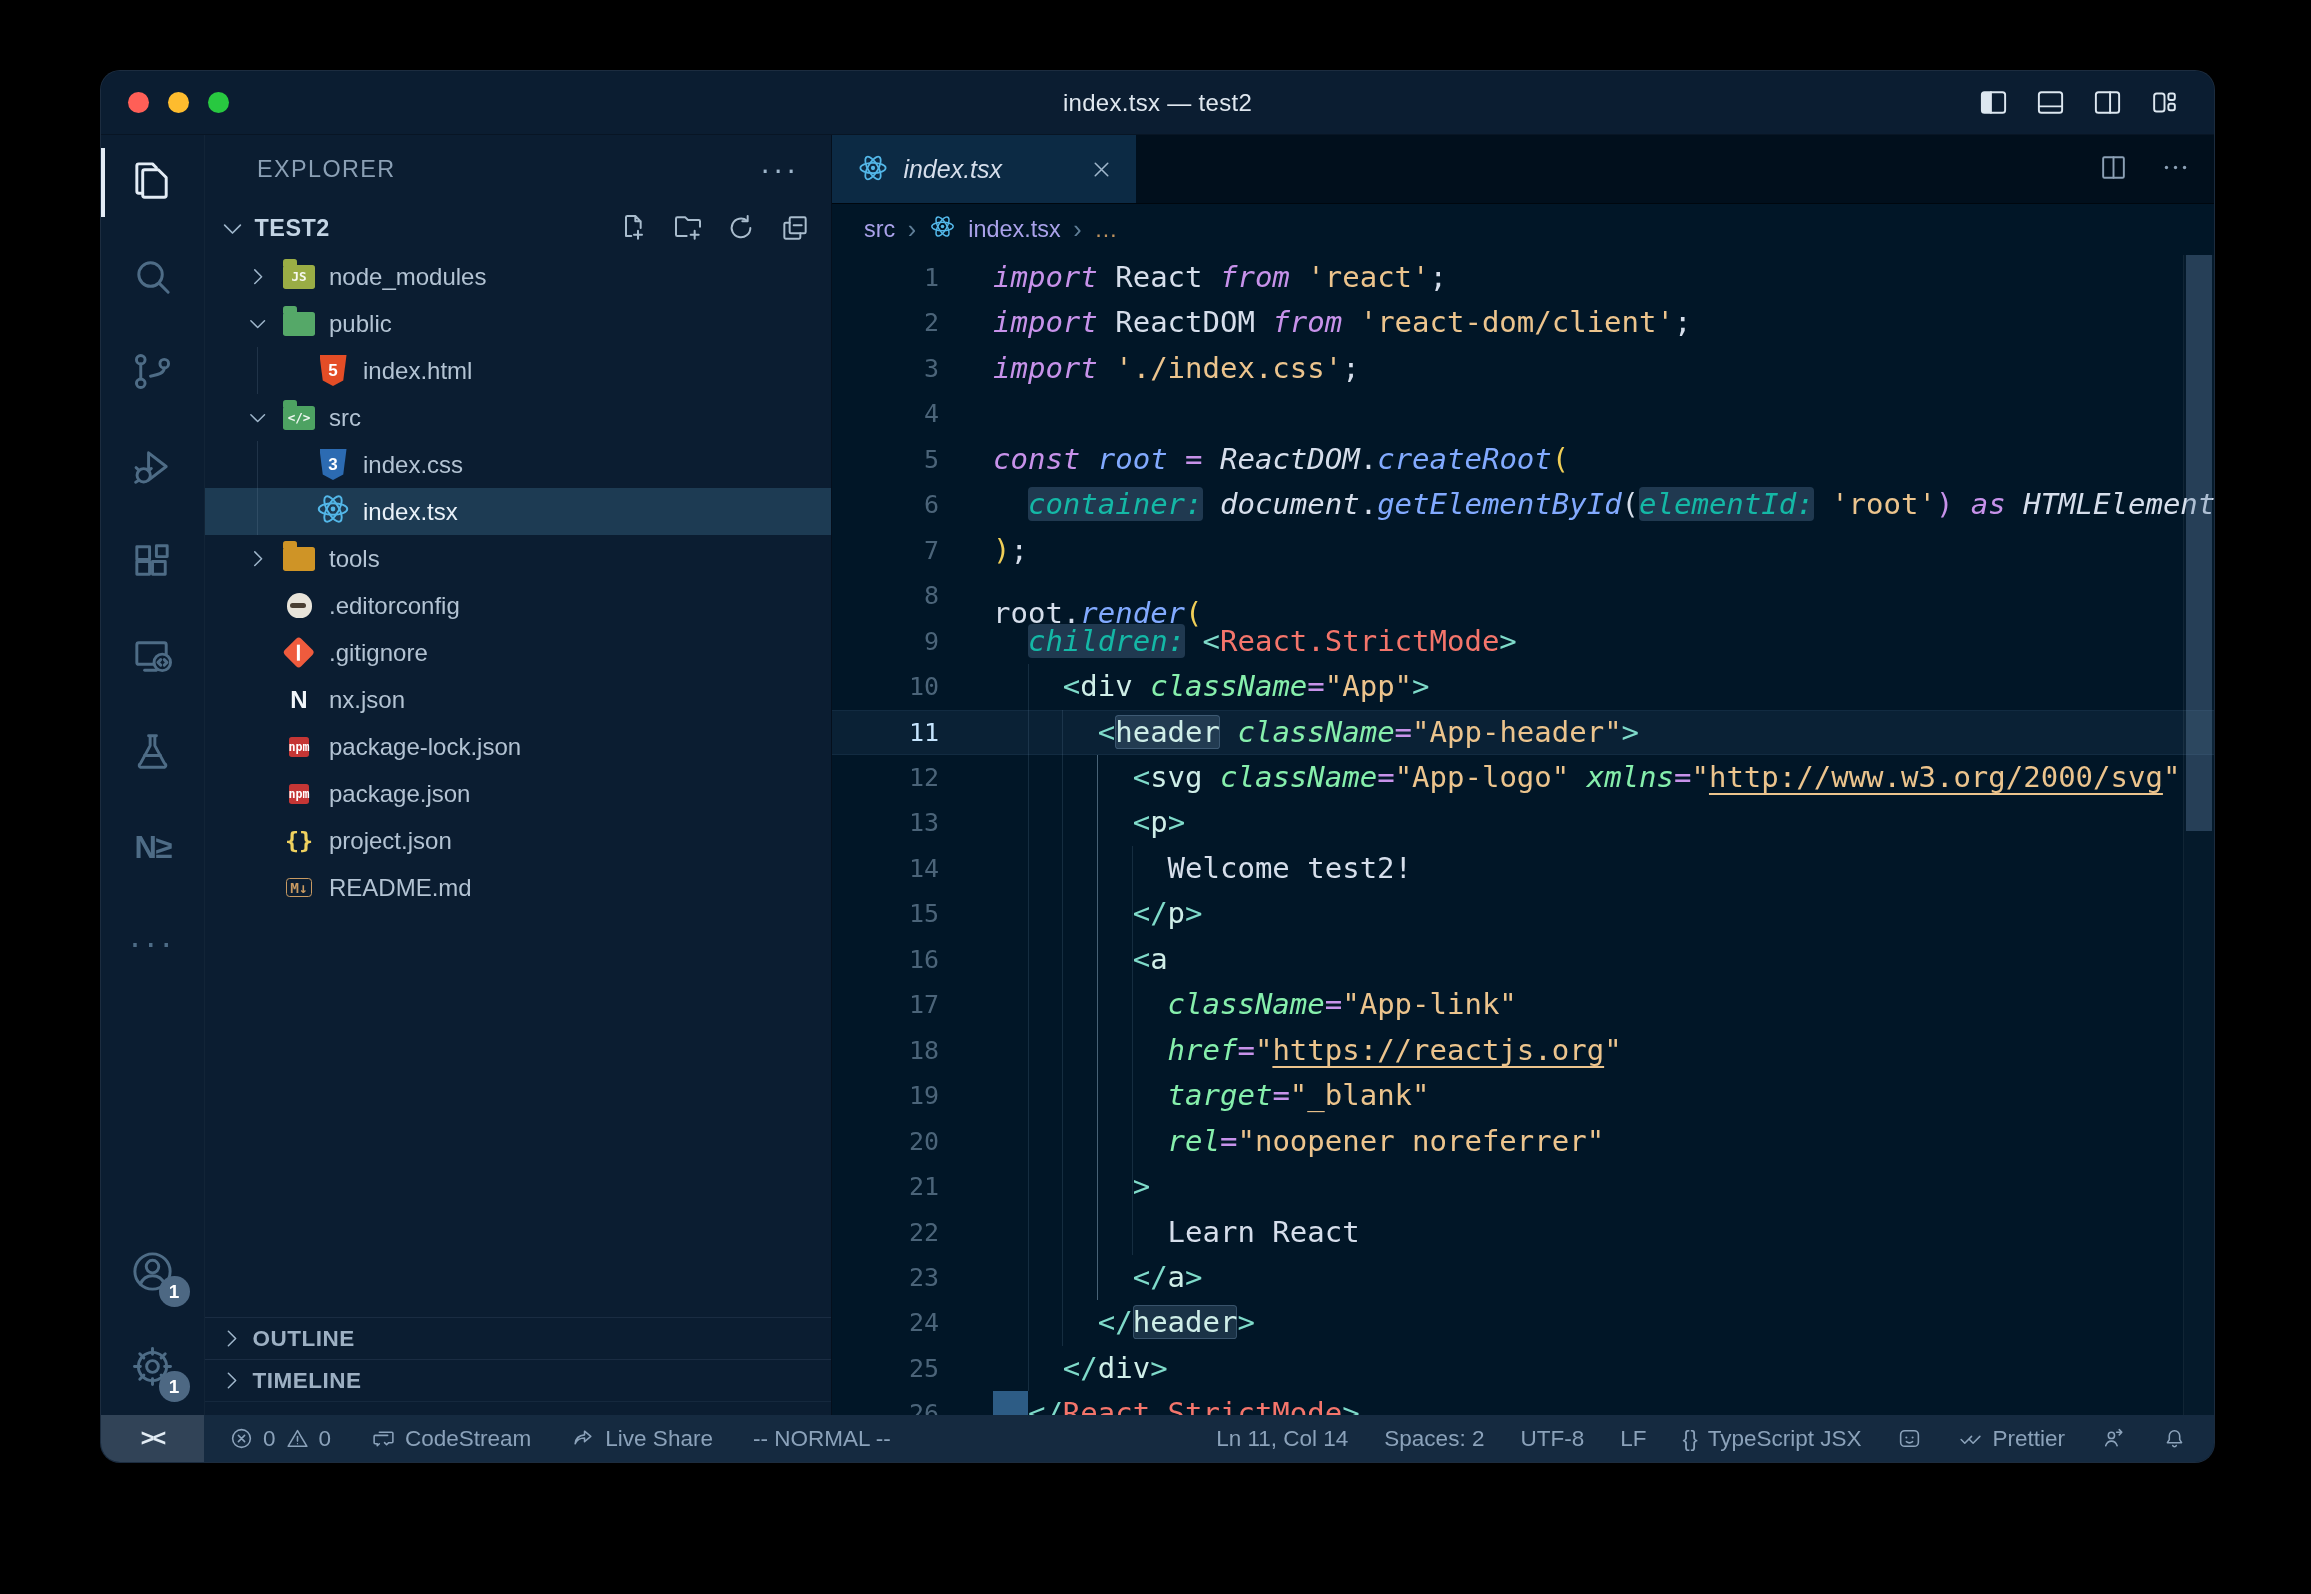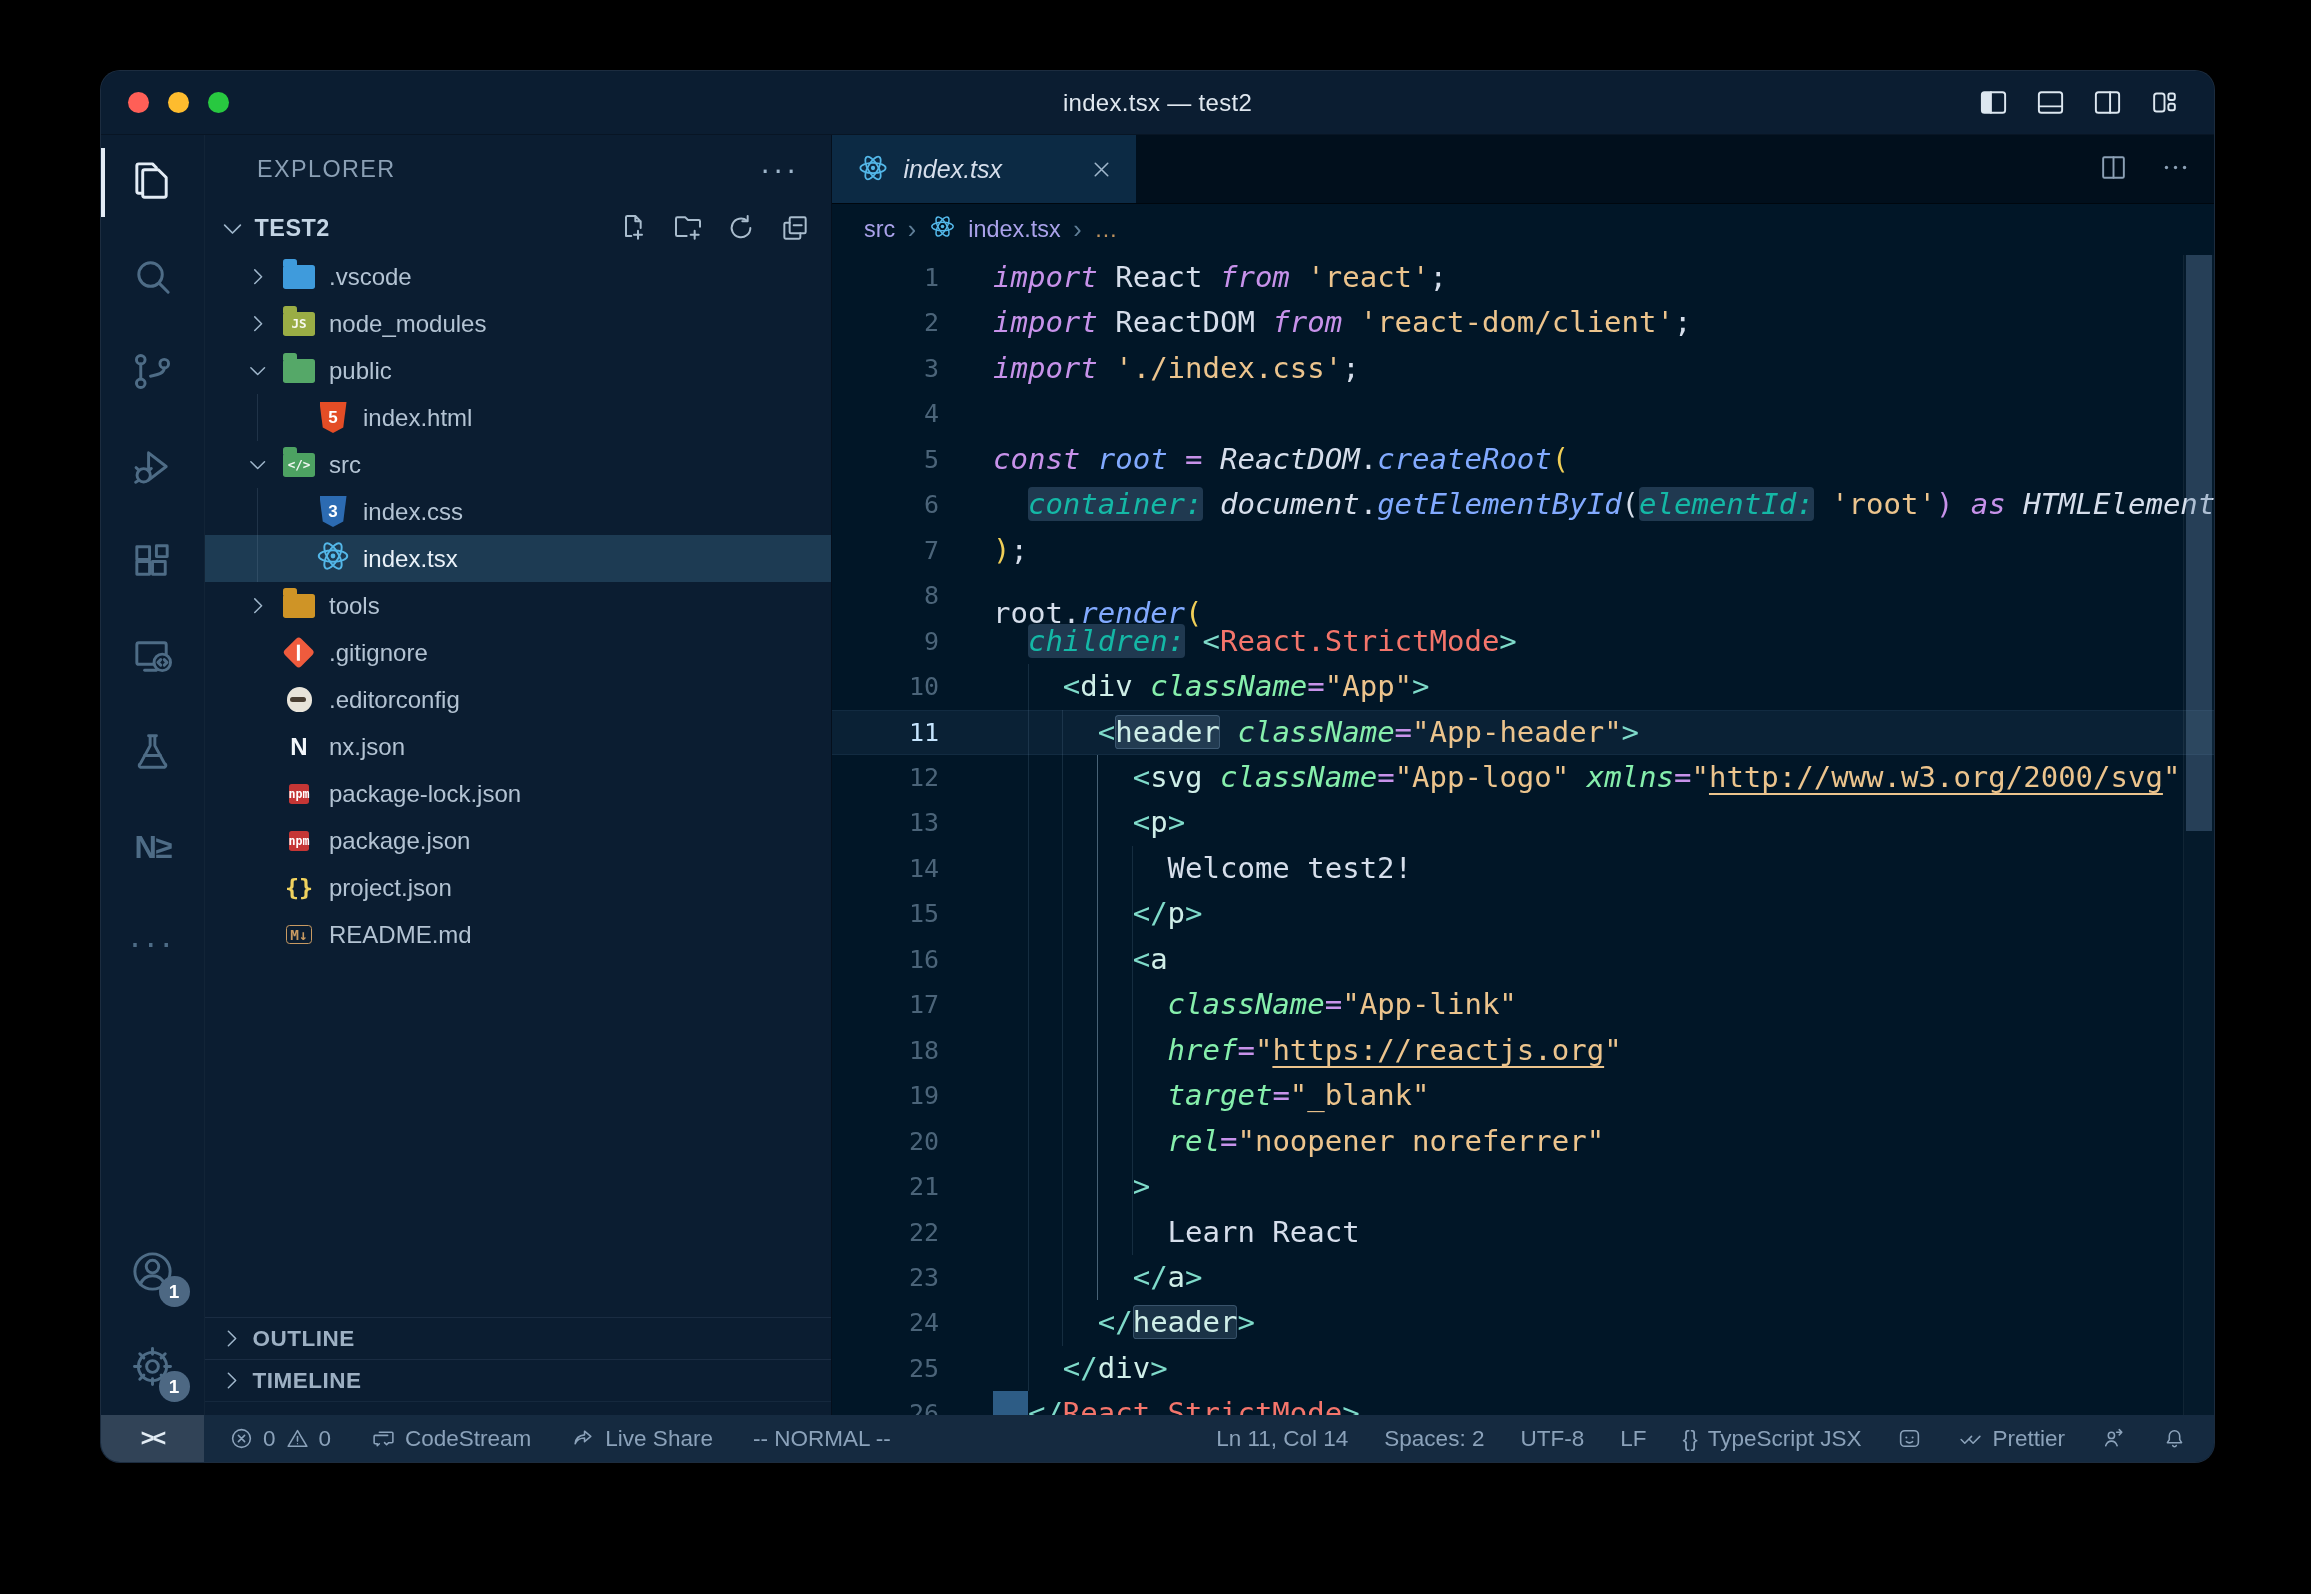--- a/index.html
+++ b/index.html
@@ -283,33 +283,20 @@
           </span>
       </div>
       <div id="tree">
           <div class="trow d0">
             <span class="chev">
               <svg width="23.4" height="23.4" viewBox="0 0 24 24" fill="none" stroke="currentColor" stroke-width="1.5" stroke-linecap="round" stroke-linejoin="round">
                 <path d="M9 5l7 7-7 7"></path>
               </svg>
             </span>
             <span class="ficon">
-              <span class="folder" style="background:#3f9bdc">
-                <span class="ovl"></span>
-              </span>
-            </span>
-            <span class="lbl">.vscode</span>
-          </div>
-          <div class="trow d0">
-            <span class="chev">
-              <svg width="23.4" height="23.4" viewBox="0 0 24 24" fill="none" stroke="currentColor" stroke-width="1.5" stroke-linecap="round" stroke-linejoin="round">
-                <path d="M9 5l7 7-7 7"></path>
-              </svg>
-            </span>
-            <span class="ficon">
               <span class="folder" style="background:#9aad45">
                 <span class="ovl">JS</span>
               </span>
             </span>
             <span class="lbl">node_modules</span>
           </div>
           <div class="trow d0">
             <span class="chev">
               <svg width="23.4" height="23.4" viewBox="0 0 24 24" fill="none" stroke="currentColor" stroke-width="1.5" stroke-linecap="round" stroke-linejoin="round">
                 <path d="M5 9l7 7 7-7"></path>
@@ -366,29 +353,29 @@
             </span>
             <span class="ficon">
               <span class="folder" style="background:#cf9426">
                 <span class="ovl"></span>
               </span>
             </span>
             <span class="lbl">tools</span>
           </div>
           <div class="trow d0">
             <span class="ficon">
+              <span class="ecfg"></span>
+            </span>
+            <span class="lbl">.editorconfig</span>
+          </div>
+          <div class="trow d0">
+            <span class="ficon">
               <span class="gitd"></span>
             </span>
             <span class="lbl">.gitignore</span>
-          </div>
-          <div class="trow d0">
-            <span class="ficon">
-              <span class="ecfg"></span>
-            </span>
-            <span class="lbl">.editorconfig</span>
           </div>
           <div class="trow d0">
             <span class="ficon">
               <span class="nxico">N</span>
             </span>
             <span class="lbl">nx.json</span>
           </div>
           <div class="trow d0">
             <span class="ficon">
               <span class="npmbox">npm</span>

